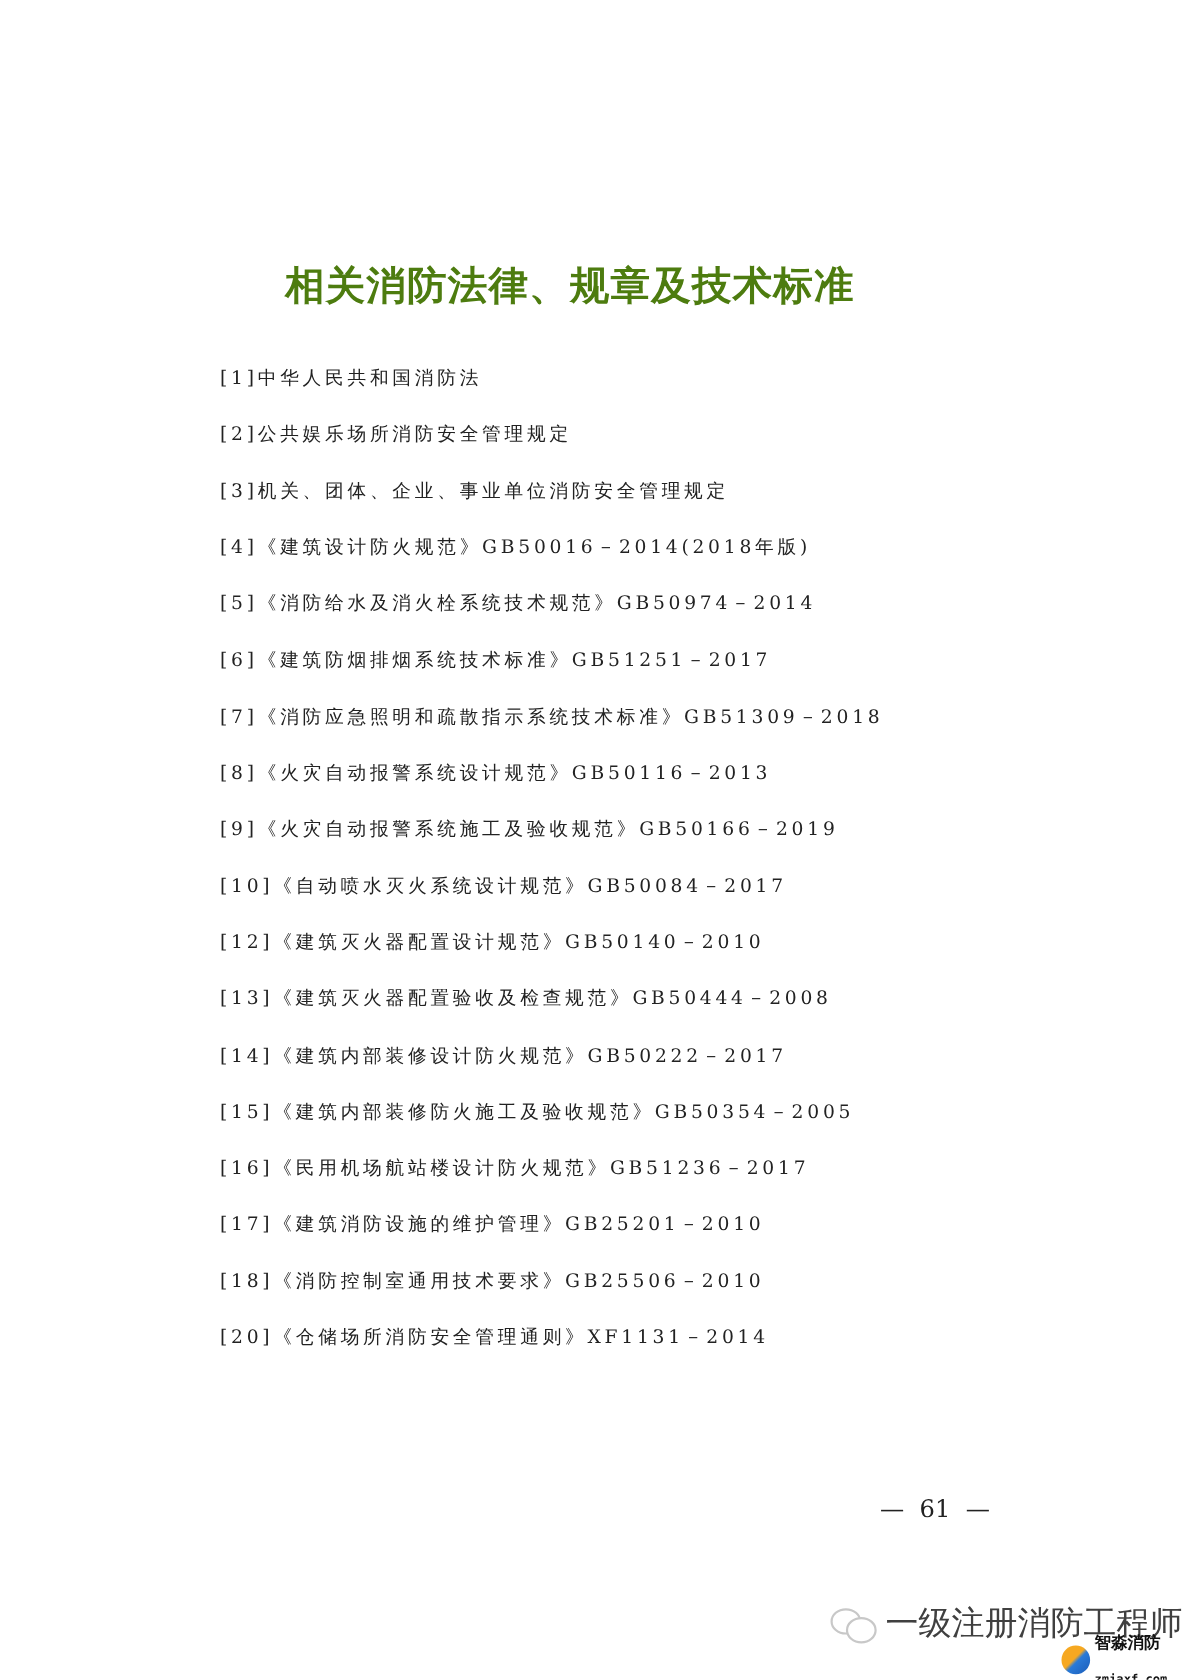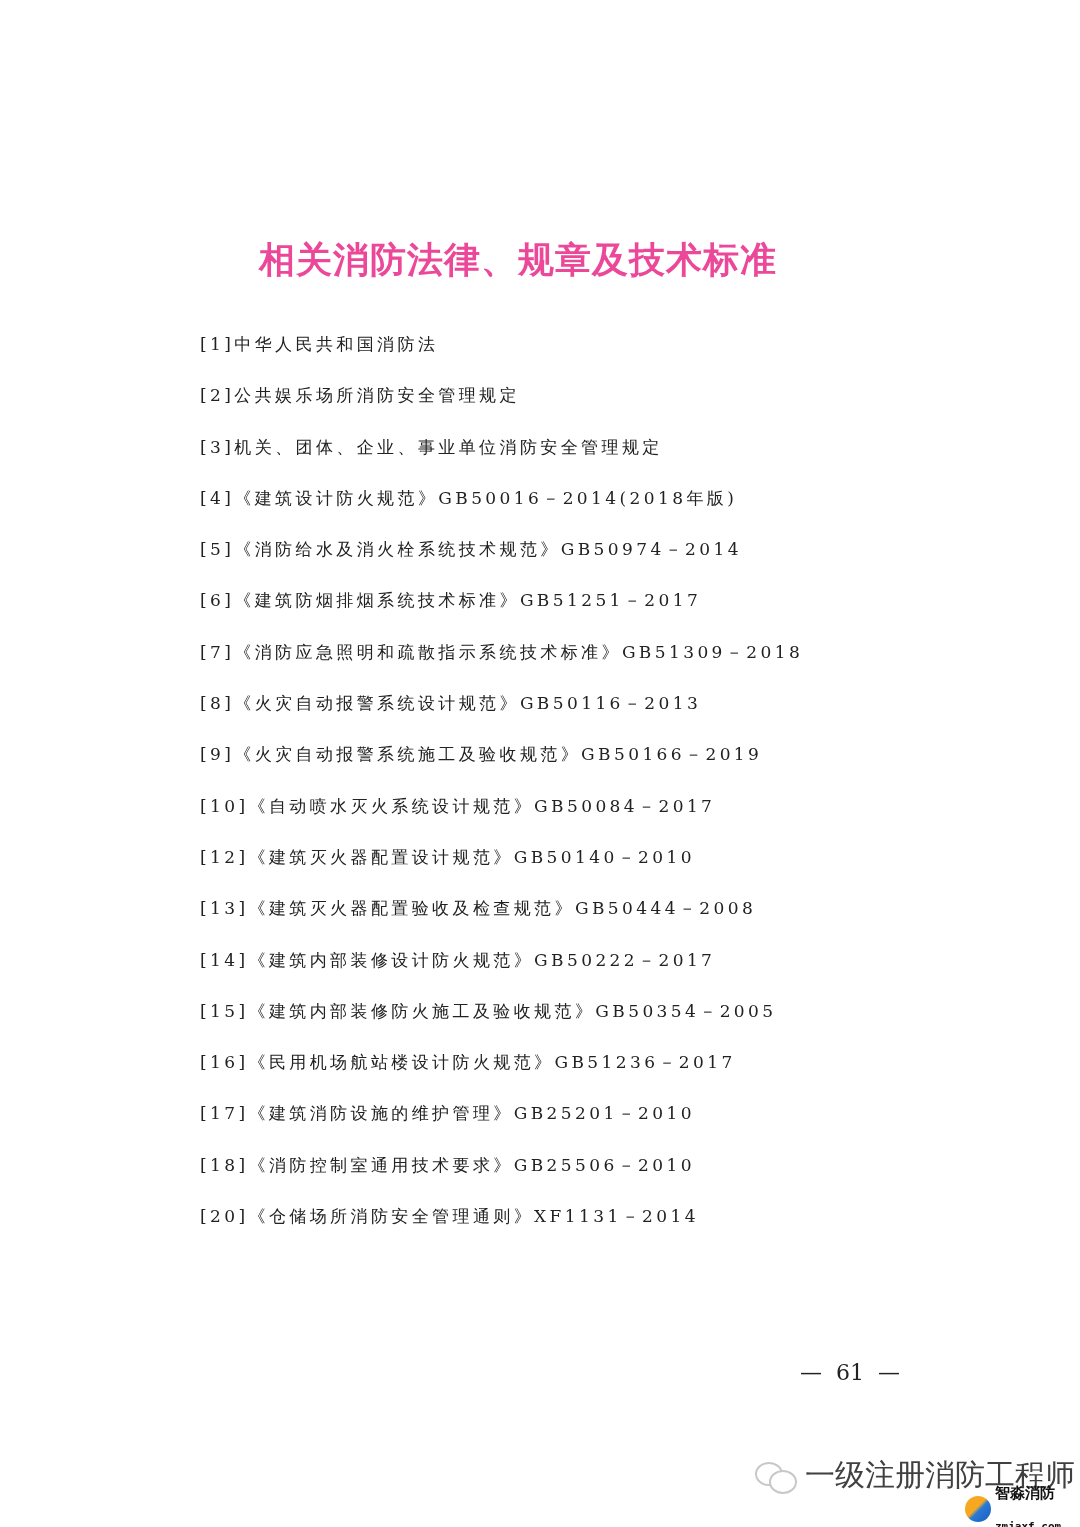--- a/index.html
+++ b/index.html
@@ -5,21 +5,21 @@
   html, body { margin: 0; padding: 0; }
   body {
     width: 1080px; height: 1527px; background: #ffffff;
     position: relative; overflow: hidden;
     font-family: "DejaVu Serif", "Liberation Serif", serif;
     color: #1a1a1a;
   }
   .title {
     position: absolute; left: 0; width: 1036px; top: 236px;
     text-align: center; font-size: 36px; font-weight: bold;
-    letter-spacing: 1px; color: #ec4899;
+    letter-spacing: 1px; color: #4d7c0f;
   }
   .refs { position: absolute; left: 200px; top: 322px; }
   .ref {
     height: 51.3px; line-height: 44px; font-size: 17px;
     letter-spacing: 3.4px; white-space: nowrap; color: #222;
   }
   .page-no {
     position: absolute; top: 1360px; left: 800px;
     font-size: 22px; color: #222; white-space: pre;
   }

